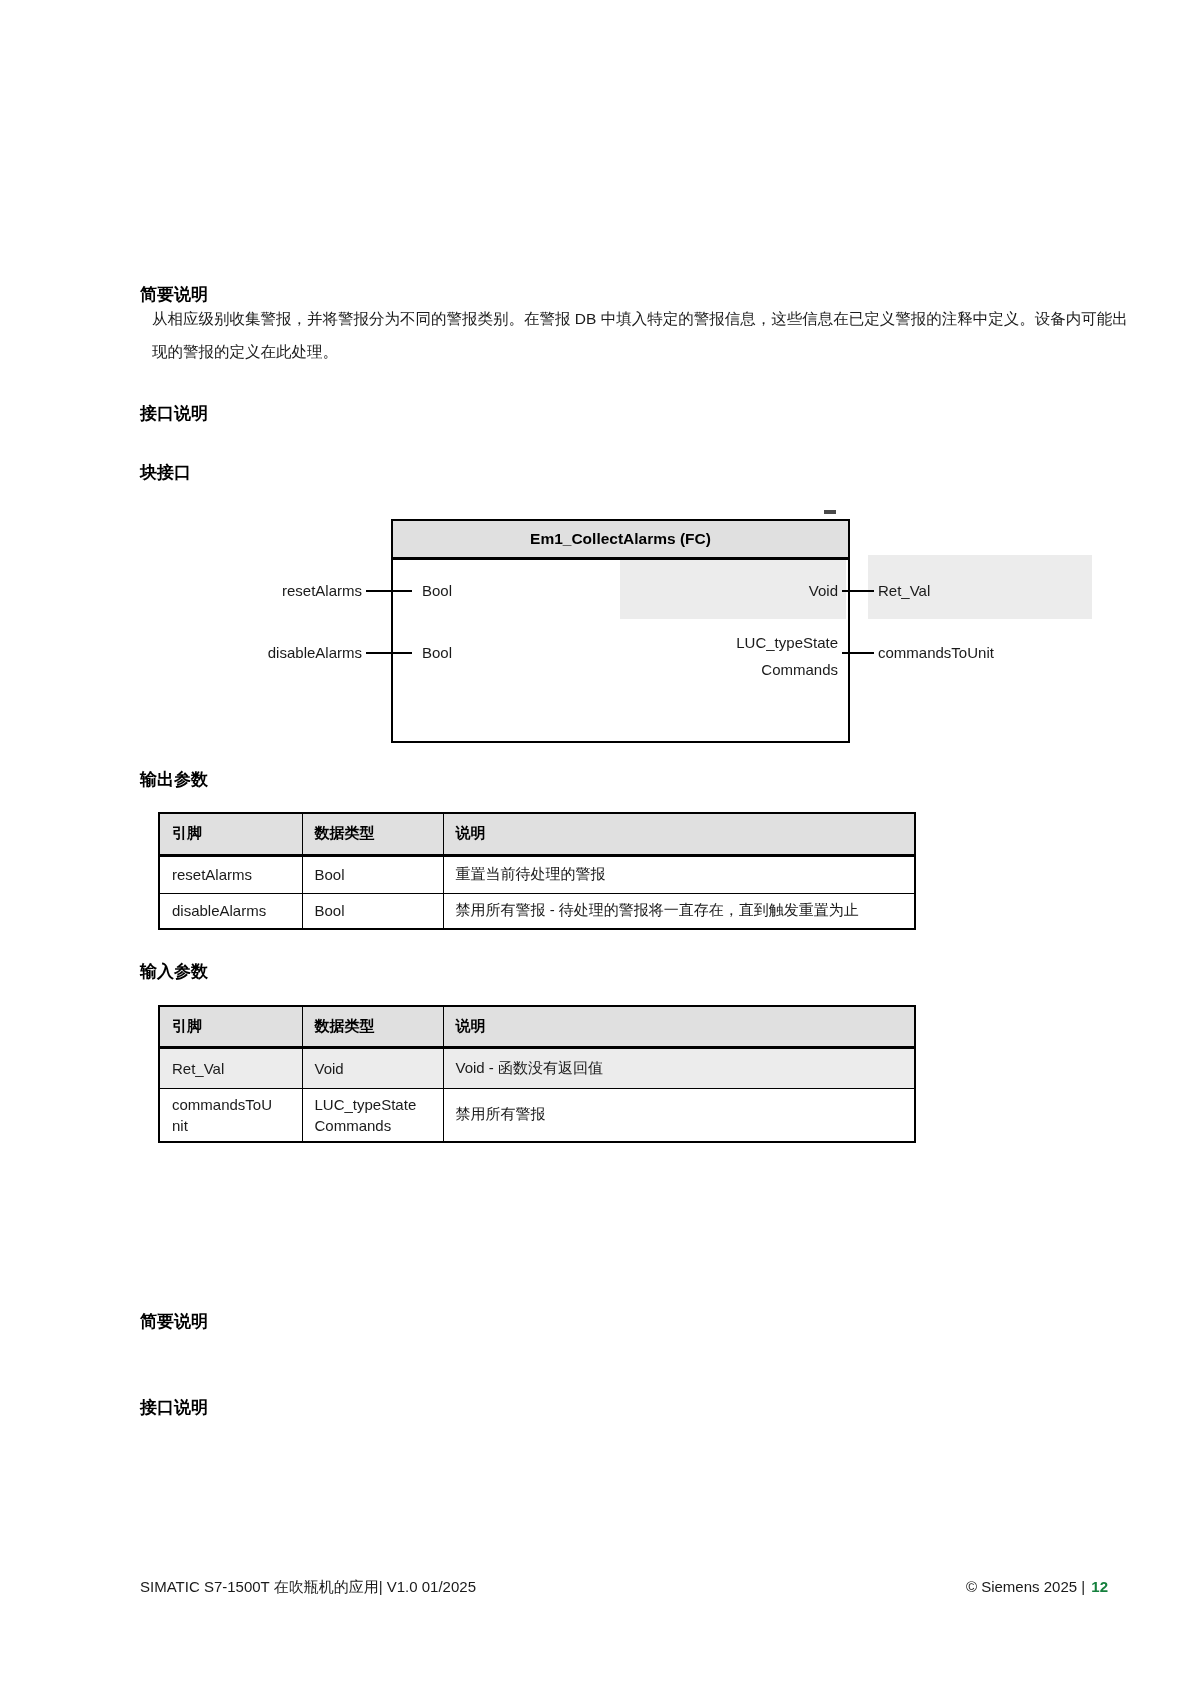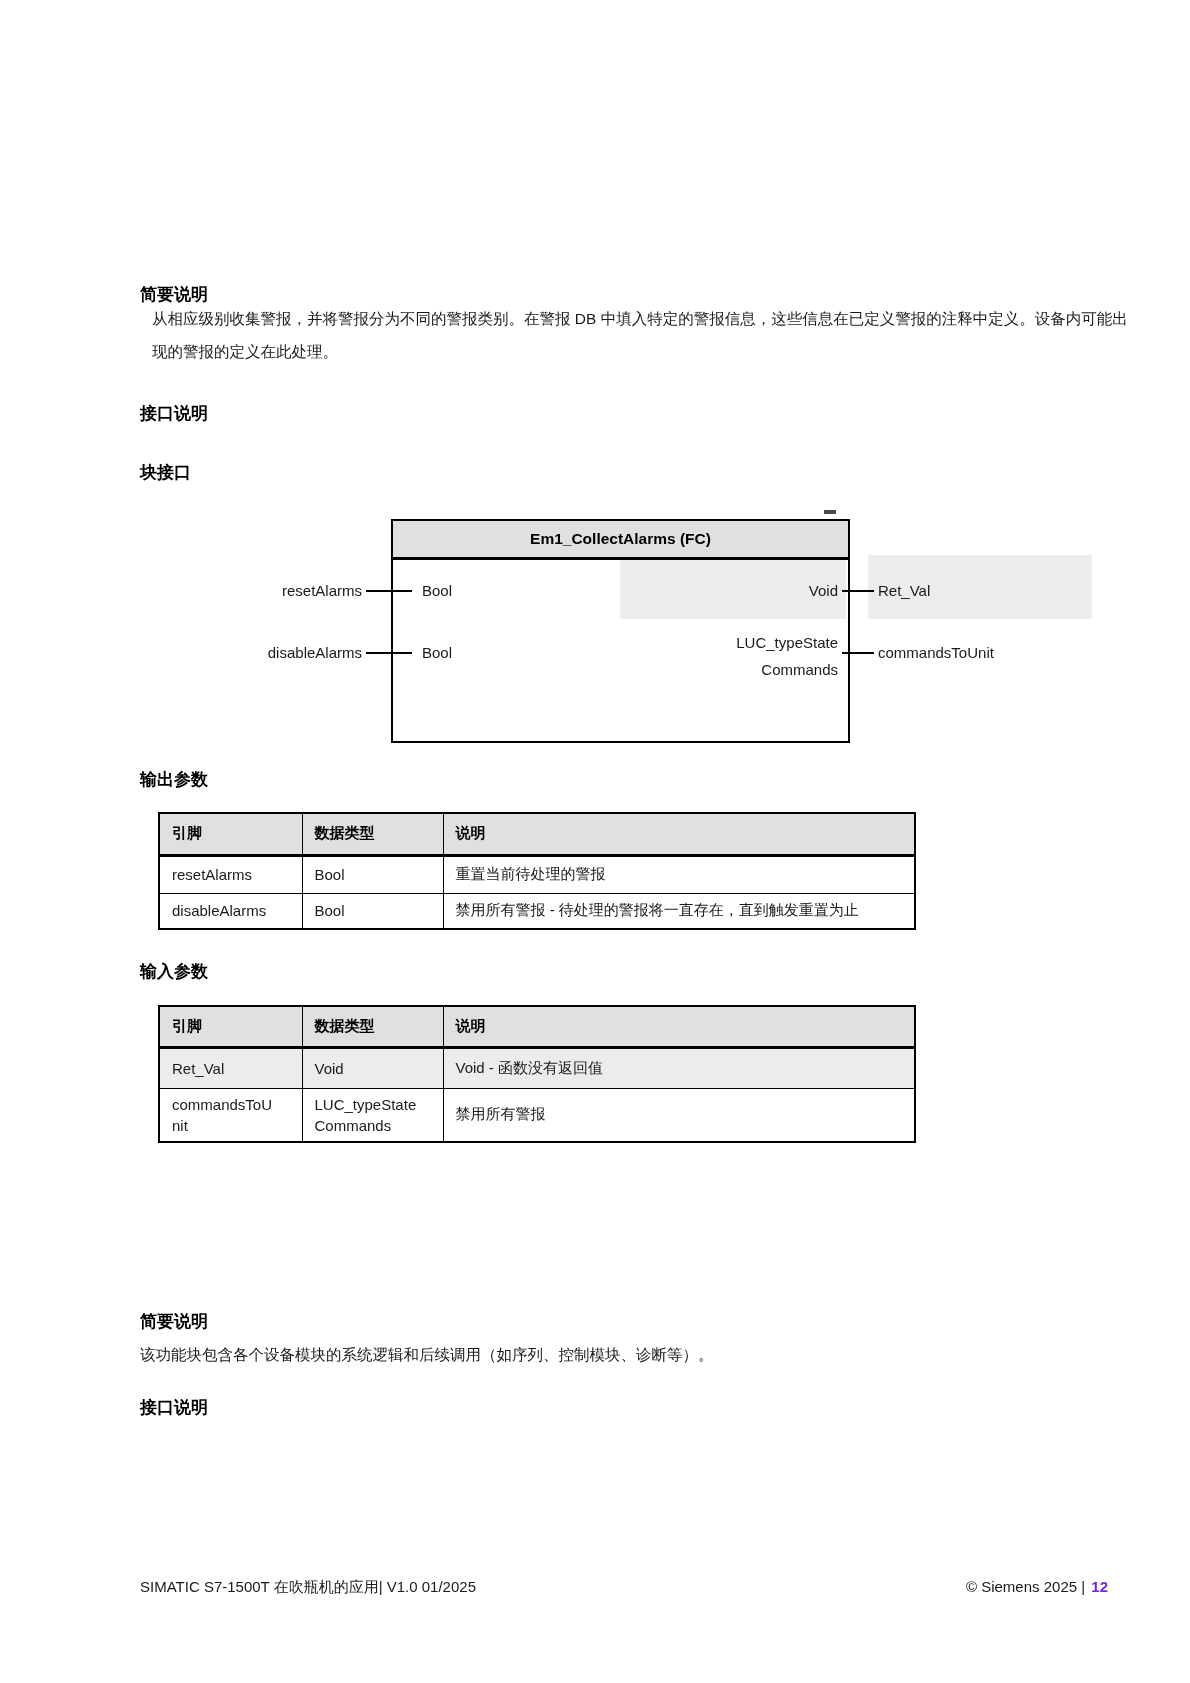--- a/index.html
+++ b/index.html
@@ -29,21 +29,21 @@
   table.params th { background:#e0e0e0; border:1px solid #000; border-bottom:3px solid #000;
                     text-align:left; font-size:15px; font-weight:bold; color:#000; padding:0 10px 0 12px; }
   table.params td { border:1px solid #000; text-align:left; vertical-align:middle; padding:0 10px 0 12px; }
   table.params .col1 { width:143px; }
   table.params .col2 { width:141px; }
   tr.hl td { background:#ececec; }
   td .brk { display:inline-block; max-width:104px; word-break:break-all; line-height:21px; vertical-align:middle; }
   td .brk2 { display:inline-block; max-width:112px; line-height:21px; vertical-align:middle; }
 
   .footer-text { font-size:15px; color:#1a1a1a; white-space:nowrap; }
-  .footer-text b { color:#6d28d9; }
+  .footer-text b { color:#15803d; }
 </style>
 </head>
 <body>
 
 <div class="page">
 
 
   <div class="abs sub" style="left:140px; top:285px;">简要说明</div>
   <div class="abs body-text" style="left:152px; top:302px; width:990px;">从相应级别收集警报，并将警报分为不同的警报类别。在警报 DB 中填入特定的警报信息，这些信息在已定义警报的注释中定义。设备内可能出现的警报的定义在此处理。</div>
 
@@ -123,21 +123,20 @@
     <tr style="height:54px;">
       <td><span class="brk">commandsToUnit</span></td>
       <td><span class="brk2">LUC_typeState Commands</span></td>
       <td>禁用所有警报</td>
     </tr>
   </tbody>
     </table>
 
 
   <div class="abs sub" style="left:140px; top:1312px;">简要说明</div>
-  <div class="abs body-text" style="left:140px; top:1338px; width:990px;">该功能块包含各个设备模块的系统逻辑和后续调用（如序列、控制模块、诊断等）。</div>
   <div class="abs sub" style="left:140px; top:1398px;">接口说明</div>
 
   <div class="abs footer-text" style="left:140px; top:1578px;">SIMATIC S7-1500T 在吹瓶机的应用| V1.0 01/2025</div>
   <div class="abs footer-text" style="right:82px; top:1578px; text-align:right;">
     <span>© Siemens 2025 |</span>
     <b style="margin-left:2px;">12</b>
   </div>
 
 </div>
 

